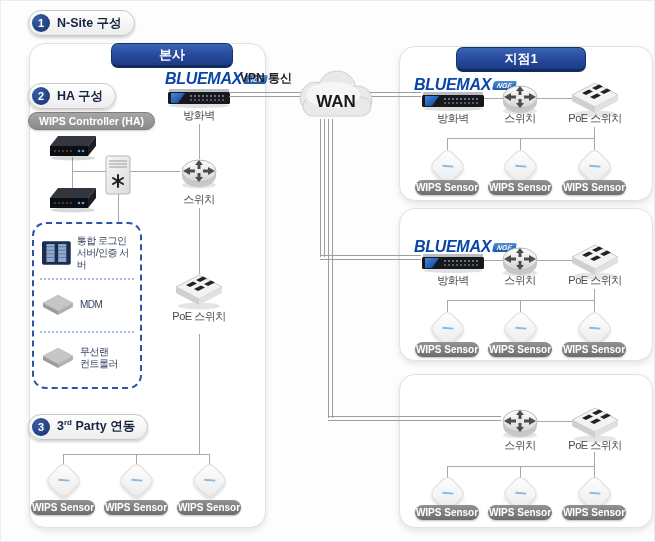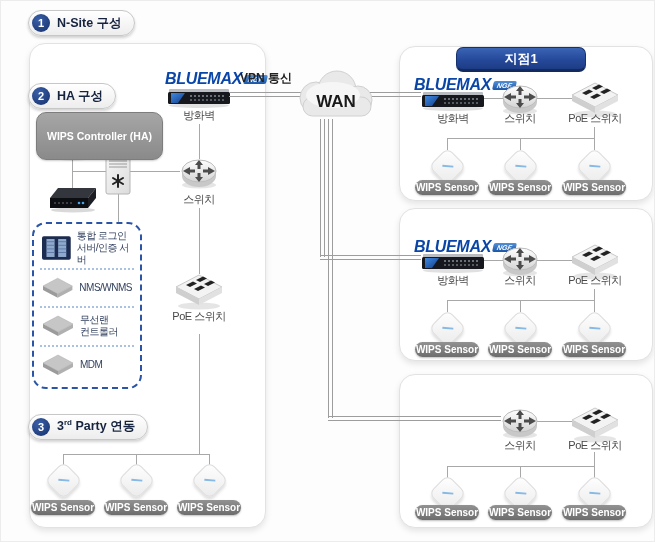--- a/index.html
+++ b/index.html
@@ -13,23 +13,23 @@
        border:1px solid #17316e;border-bottom:3px solid #132a5e;
        color:#fff;font-weight:bold;font-size:13px;display:flex;align-items:center;justify-content:center;}
   .step{position:absolute;z-index:4;display:inline-flex;align-items:center;gap:7px;height:20px;
         padding:2px 12px 2px 3px;background:linear-gradient(#ffffff,#ededed);
         border:1px solid #c7c7c7;border-radius:14px;box-shadow:0 2px 3px rgba(0,0,0,.18);
         font-weight:bold;font-size:12.5px;color:#16233f;}
   .step sup{font-size:8px;}
   .stepnum{width:18px;height:18px;border-radius:50%;flex:0 0 18px;
            background:radial-gradient(circle at 35% 30%,#3a5fa8,#14306b);
            color:#fff;font-size:11px;font-weight:bold;display:flex;align-items:center;justify-content:center;}
-  .graypill{position:absolute;z-index:4;padding:17px 10px;background:linear-gradient(#a6a6a6,#8a8a8a);
+  .graypill{position:absolute;z-index:4;padding:2px 10px;background:linear-gradient(#a6a6a6,#8a8a8a);
             border:1px solid #7d7d7d;border-radius:10px;color:#fff;font-size:10.5px;font-weight:bold;
-            box-shadow:0 1px 2px rgba(0,0,0,.2);white-space:nowrap;margin-left:8px;}
+            box-shadow:0 1px 2px rgba(0,0,0,.2);white-space:nowrap;}
   .devlabel{position:absolute;font-size:11px;color:#494949;text-align:center;letter-spacing:-0.5px;white-space:nowrap;}
   .sensorpill{position:absolute;width:64px;height:15px;line-height:15px;border-radius:9px;
               background:linear-gradient(#929292,#6d6d6d);color:#fff;font-size:10px;font-weight:bold;
               text-align:center;box-shadow:0 1px 2px rgba(0,0,0,.25);}
   .ln{position:absolute;background:#a8a8a8;}
   .dbl-h{position:absolute;z-index:2;height:3px;border-top:1px solid #9d9d9d;border-bottom:1px solid #9d9d9d;}
   .dbl-v{position:absolute;z-index:2;width:3px;border-left:1px solid #9d9d9d;border-right:1px solid #9d9d9d;}
   .cloud{position:absolute;z-index:3;}
   .bluemax{position:absolute;display:flex;align-items:center;white-space:nowrap;}
   .bm-text{font-style:italic;font-weight:bold;font-size:16px;color:#0a46a8;letter-spacing:-0.3px;}
@@ -179,42 +179,32 @@
           <div>서버/인증 서버</div>
         </div>
       </div>
       <div class="srv-row">
         <svg width="32" height="22" viewBox="0 0 32 22">
           <polygon points="16,1 31,9 16,17 1,9" fill="#c6c6c6" stroke="#adadad" stroke-width="0.5"></polygon>
           <polygon points="1,9 16,17 16,21 1,13" fill="#9b9b9b"></polygon>
           <polygon points="31,9 16,17 16,21 31,13" fill="#b0b0b0"></polygon>
         </svg>
         <div class="srv-label">
-          <div>NMS/WNMS</div>
+          <div>MDM</div>
         </div>
       </div>
       <div class="srv-row">
         <svg width="32" height="22" viewBox="0 0 32 22">
           <polygon points="16,1 31,9 16,17 1,9" fill="#c6c6c6" stroke="#adadad" stroke-width="0.5"></polygon>
           <polygon points="1,9 16,17 16,21 1,13" fill="#9b9b9b"></polygon>
           <polygon points="31,9 16,17 16,21 31,13" fill="#b0b0b0"></polygon>
         </svg>
         <div class="srv-label">
           <div>무선랜</div>
           <div>컨트롤러</div>
-        </div>
-      </div>
-      <div class="srv-row">
-        <svg width="32" height="22" viewBox="0 0 32 22">
-          <polygon points="16,1 31,9 16,17 1,9" fill="#c6c6c6" stroke="#adadad" stroke-width="0.5"></polygon>
-          <polygon points="1,9 16,17 16,21 1,13" fill="#9b9b9b"></polygon>
-          <polygon points="31,9 16,17 16,21 31,13" fill="#b0b0b0"></polygon>
-        </svg>
-        <div class="srv-label">
-          <div>MDM</div>
         </div>
       </div>
     </div>
 
     <div class="sensor" style="left:12px;top:419px;">
         <div class="diamond">
           <div class="dash"></div>
         </div>
       </div>
     <div class="sensor" style="left:85px;top:419px;">
@@ -429,20 +419,21 @@
     <g fill="#e9e9e9" stroke="#d0d0d0">
       <circle cx="27" cy="31" r="16"></circle>
       <circle cx="48" cy="23" r="19"></circle>
       <circle cx="69" cy="33" r="14"></circle>
       <rect x="14" y="30" width="68" height="19" rx="9.5"></rect>
     </g>
     <ellipse cx="44" cy="28" rx="27" ry="13" fill="#f6f6f6"></ellipse>
     <text x="47" y="40" text-anchor="middle" font-family="Liberation Sans, sans-serif" font-size="17" font-weight="bold" fill="#1a1a1a">WAN</text>
   </svg>
 
+  <div class="hdr" style="left:110px;top:42px;width:120px;">본사</div>
   <div class="hdr" style="left:455px;top:46px;width:128px;">지점1</div>
 
   <div class="step" style="left:27px;top:9px;">
     <span class="stepnum">1</span>
     <span>N-Site 구성</span>
   </div>
   <div class="step" style="left:27px;top:82px;">
     <span class="stepnum">2</span>
     <span>HA 구성</span>
   </div>

